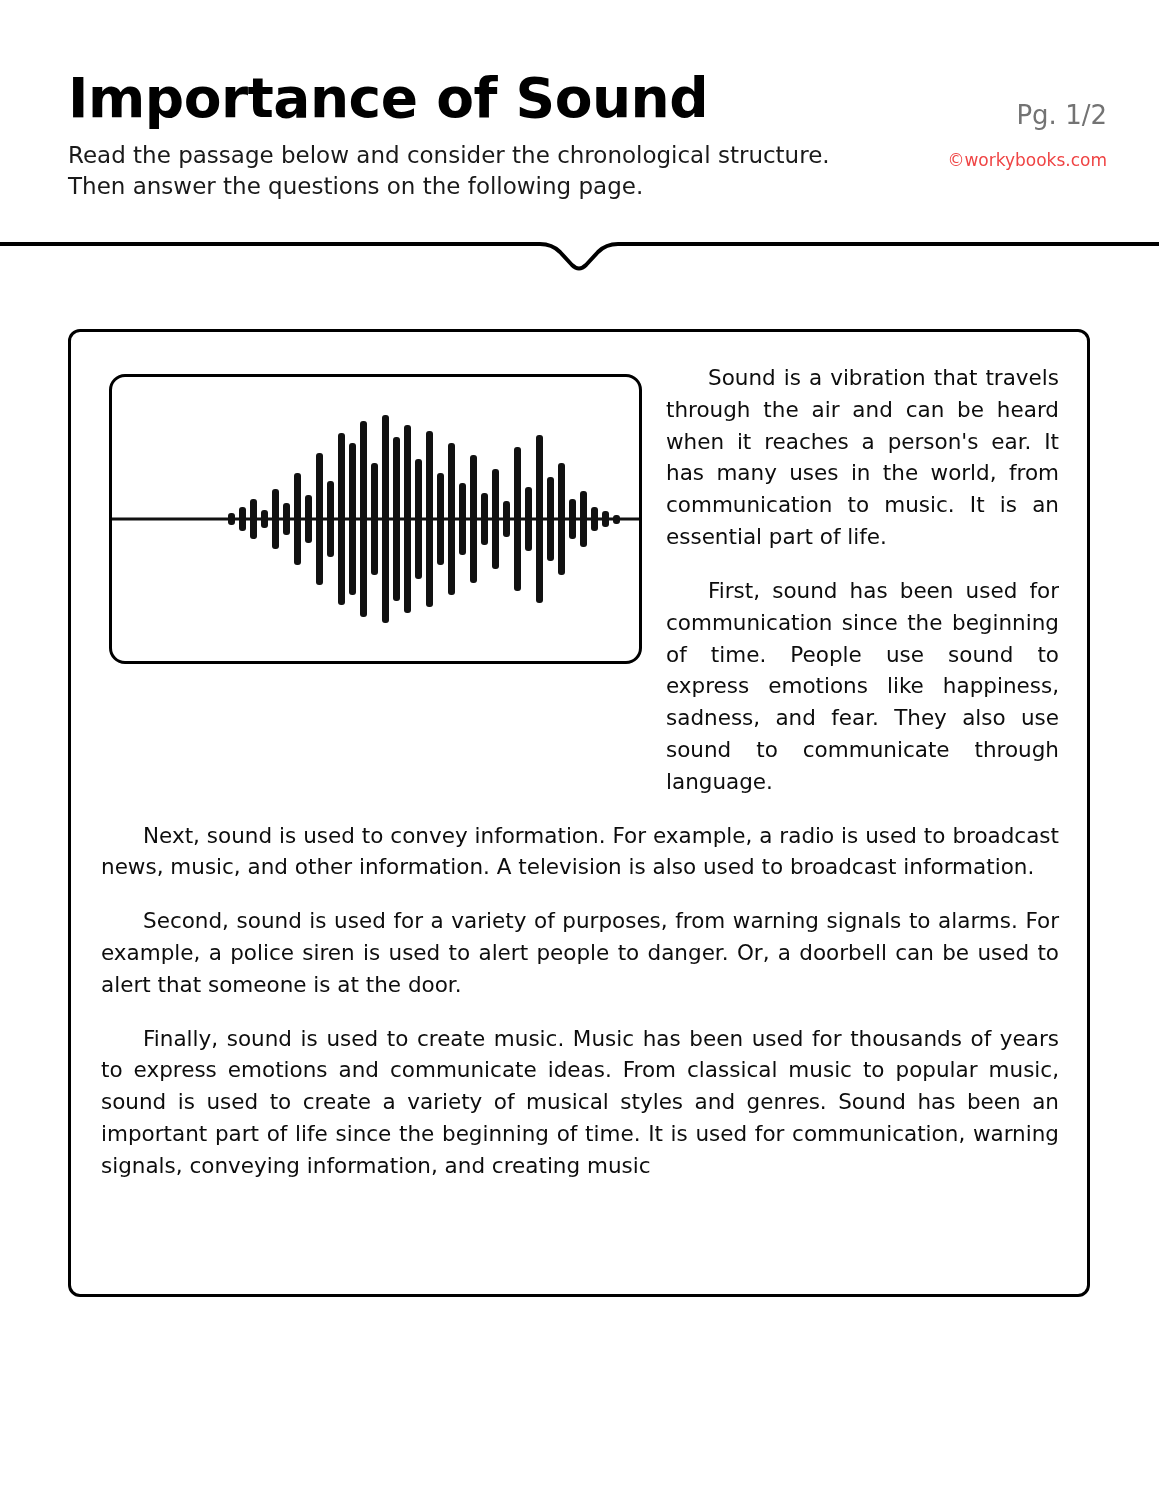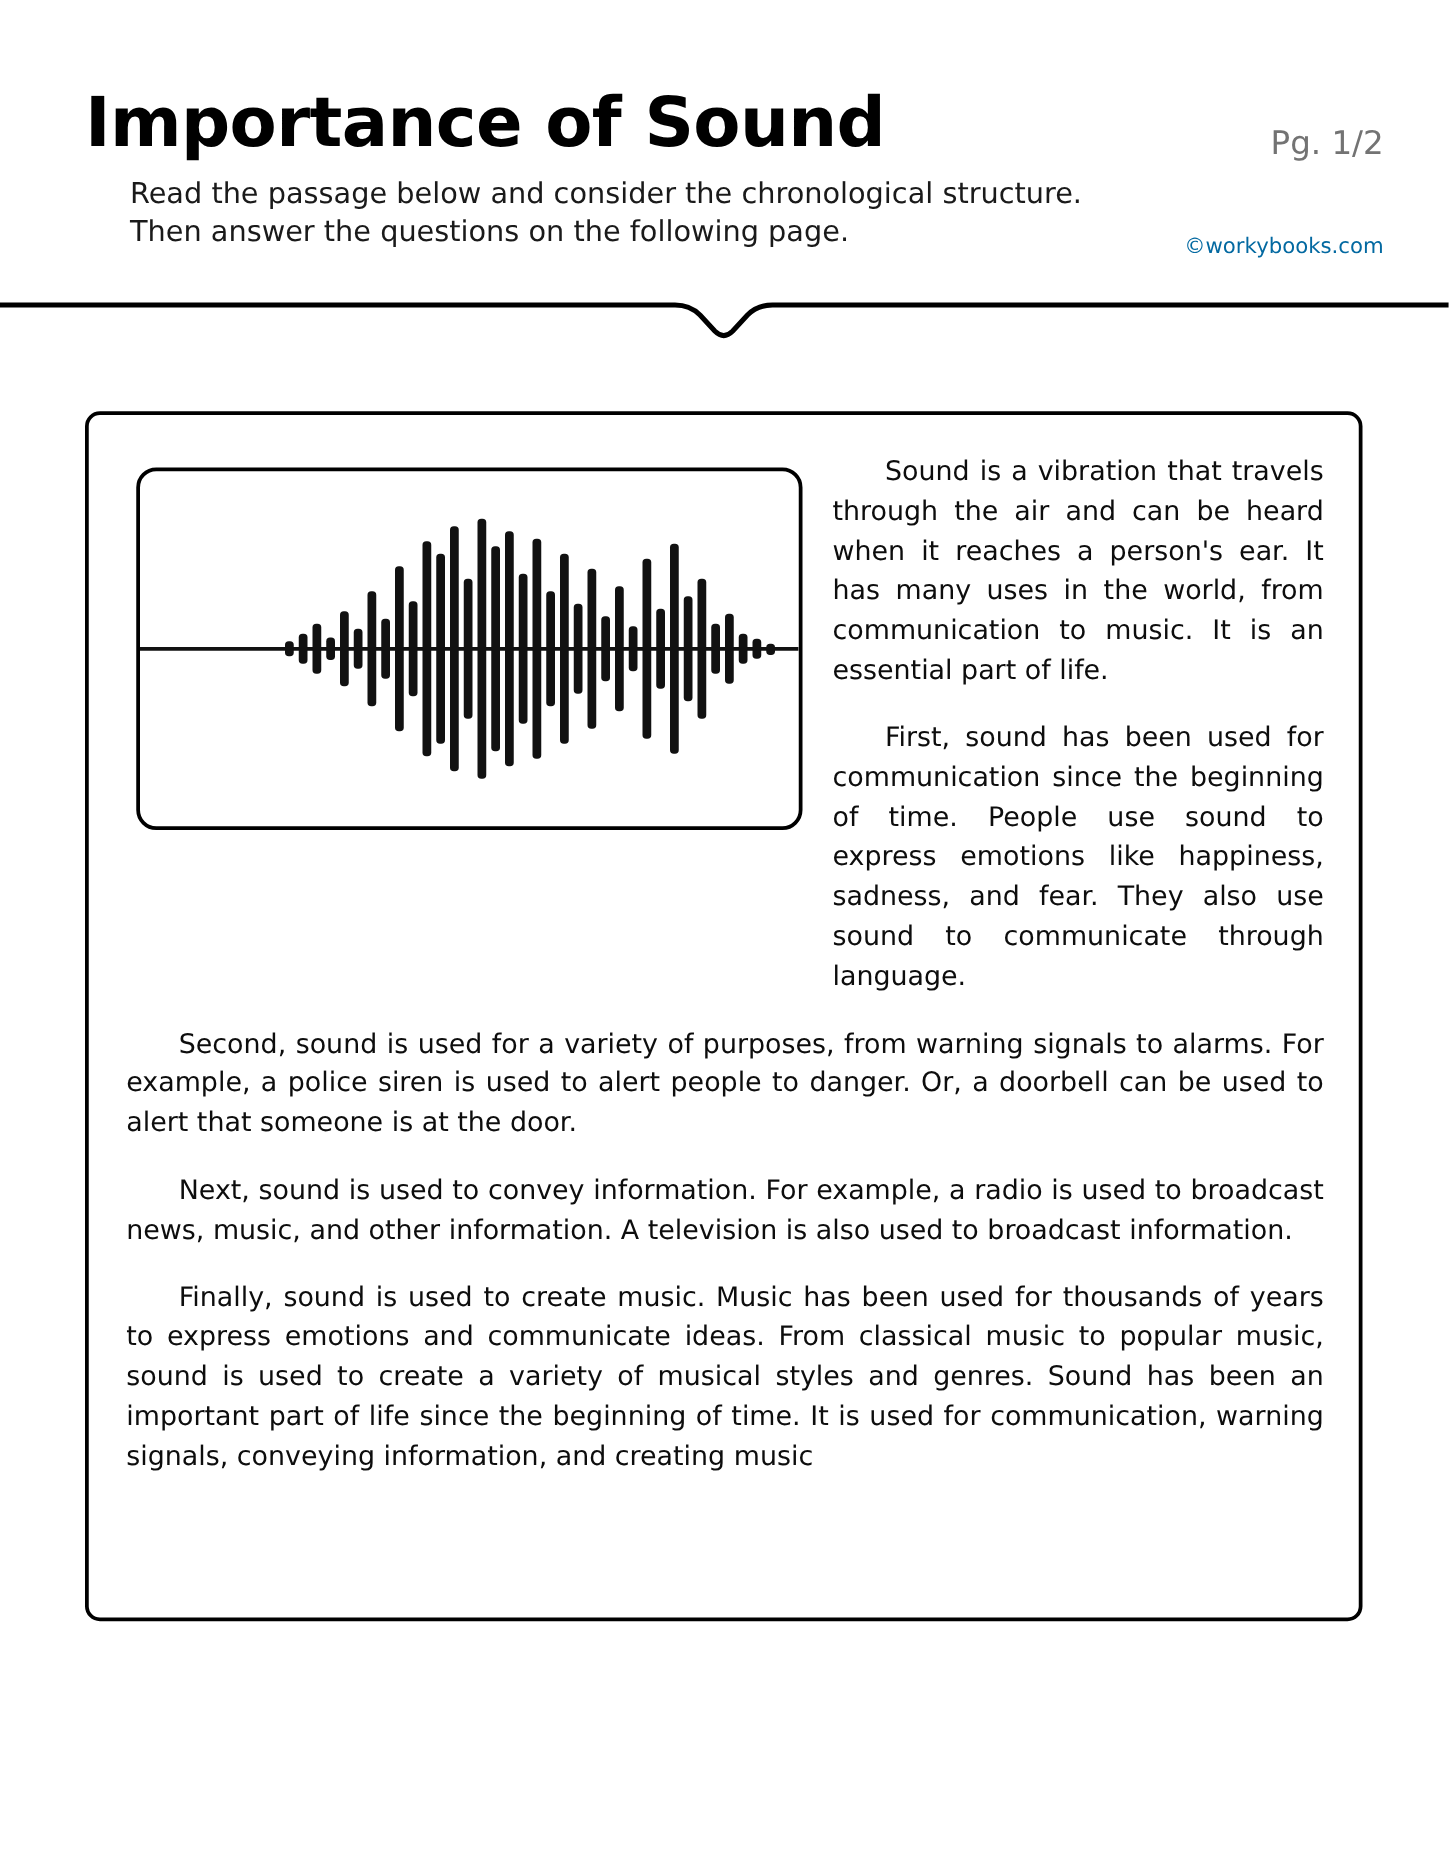--- a/index.html
+++ b/index.html
@@ -40,38 +40,36 @@
     margin: 0;
     color: #000;
   }
   .subtitle {
     margin-top: 12px;
     font-size: 23px;
     line-height: 1.36;
     width: 800px;
     color: #1a1a1a;
     font-family: "DejaVu Sans", sans-serif;
-    margin-left: 36px;
   }
   .pageno {
     position: absolute;
     right: 52px;
     top: 100px;
     font-size: 26px;
     color: #737373;
     white-space: nowrap;
   }
   .copyright {
     position: absolute;
     right: 52px;
     top: 150px;
     font-size: 17px;
-    color: #0369a1;
+    color: #ef4444;
     white-space: nowrap;
-    margin-top: 37px;
   }
 
   
   .divider-wrap {
     position: absolute;
     left: 0;
     top: 238px;
     width: 1159px;
     height: 50px;
   }
@@ -197,20 +195,20 @@
             <rect x="501" y="138" width="7" height="9" rx="3"></rect>
           </g>
         </svg>
       </div>
 
       <div class="col-right">
         <p class="ptext p-first">Sound is a vibration that travels through the air and can be heard when it reaches a person's ear. It has many uses in the world, from communication to music. It is an essential part of life.</p>
         <p class="ptext p-next">First, sound has been used for communication since the beginning of time. People use sound to express emotions like happiness, sadness, and fear. They also use sound to communicate through language.</p>
       </div>
 
+      <p class="ptext p-body">Next, sound is used to convey information. For example, a radio is used to broadcast news, music, and other information. A television is also used to broadcast information.</p>
       <p class="ptext p-body">Second, sound is used for a variety of purposes, from warning signals to alarms. For example, a police siren is used to alert people to danger. Or, a doorbell can be used to alert that someone is at the door.</p>
-      <p class="ptext p-body">Next, sound is used to convey information. For example, a radio is used to broadcast news, music, and other information. A television is also used to broadcast information.</p>
       <p class="ptext p-body">Finally, sound is used to create music. Music has been used for thousands of years to express emotions and communicate ideas. From classical music to popular music, sound is used to create a variety of musical styles and genres. Sound has been an important part of life since the beginning of time. It is used for communication, warning signals, conveying information, and creating music</p>
 
     </div>
   </div>
 
 </div>
 
 </body></html>

